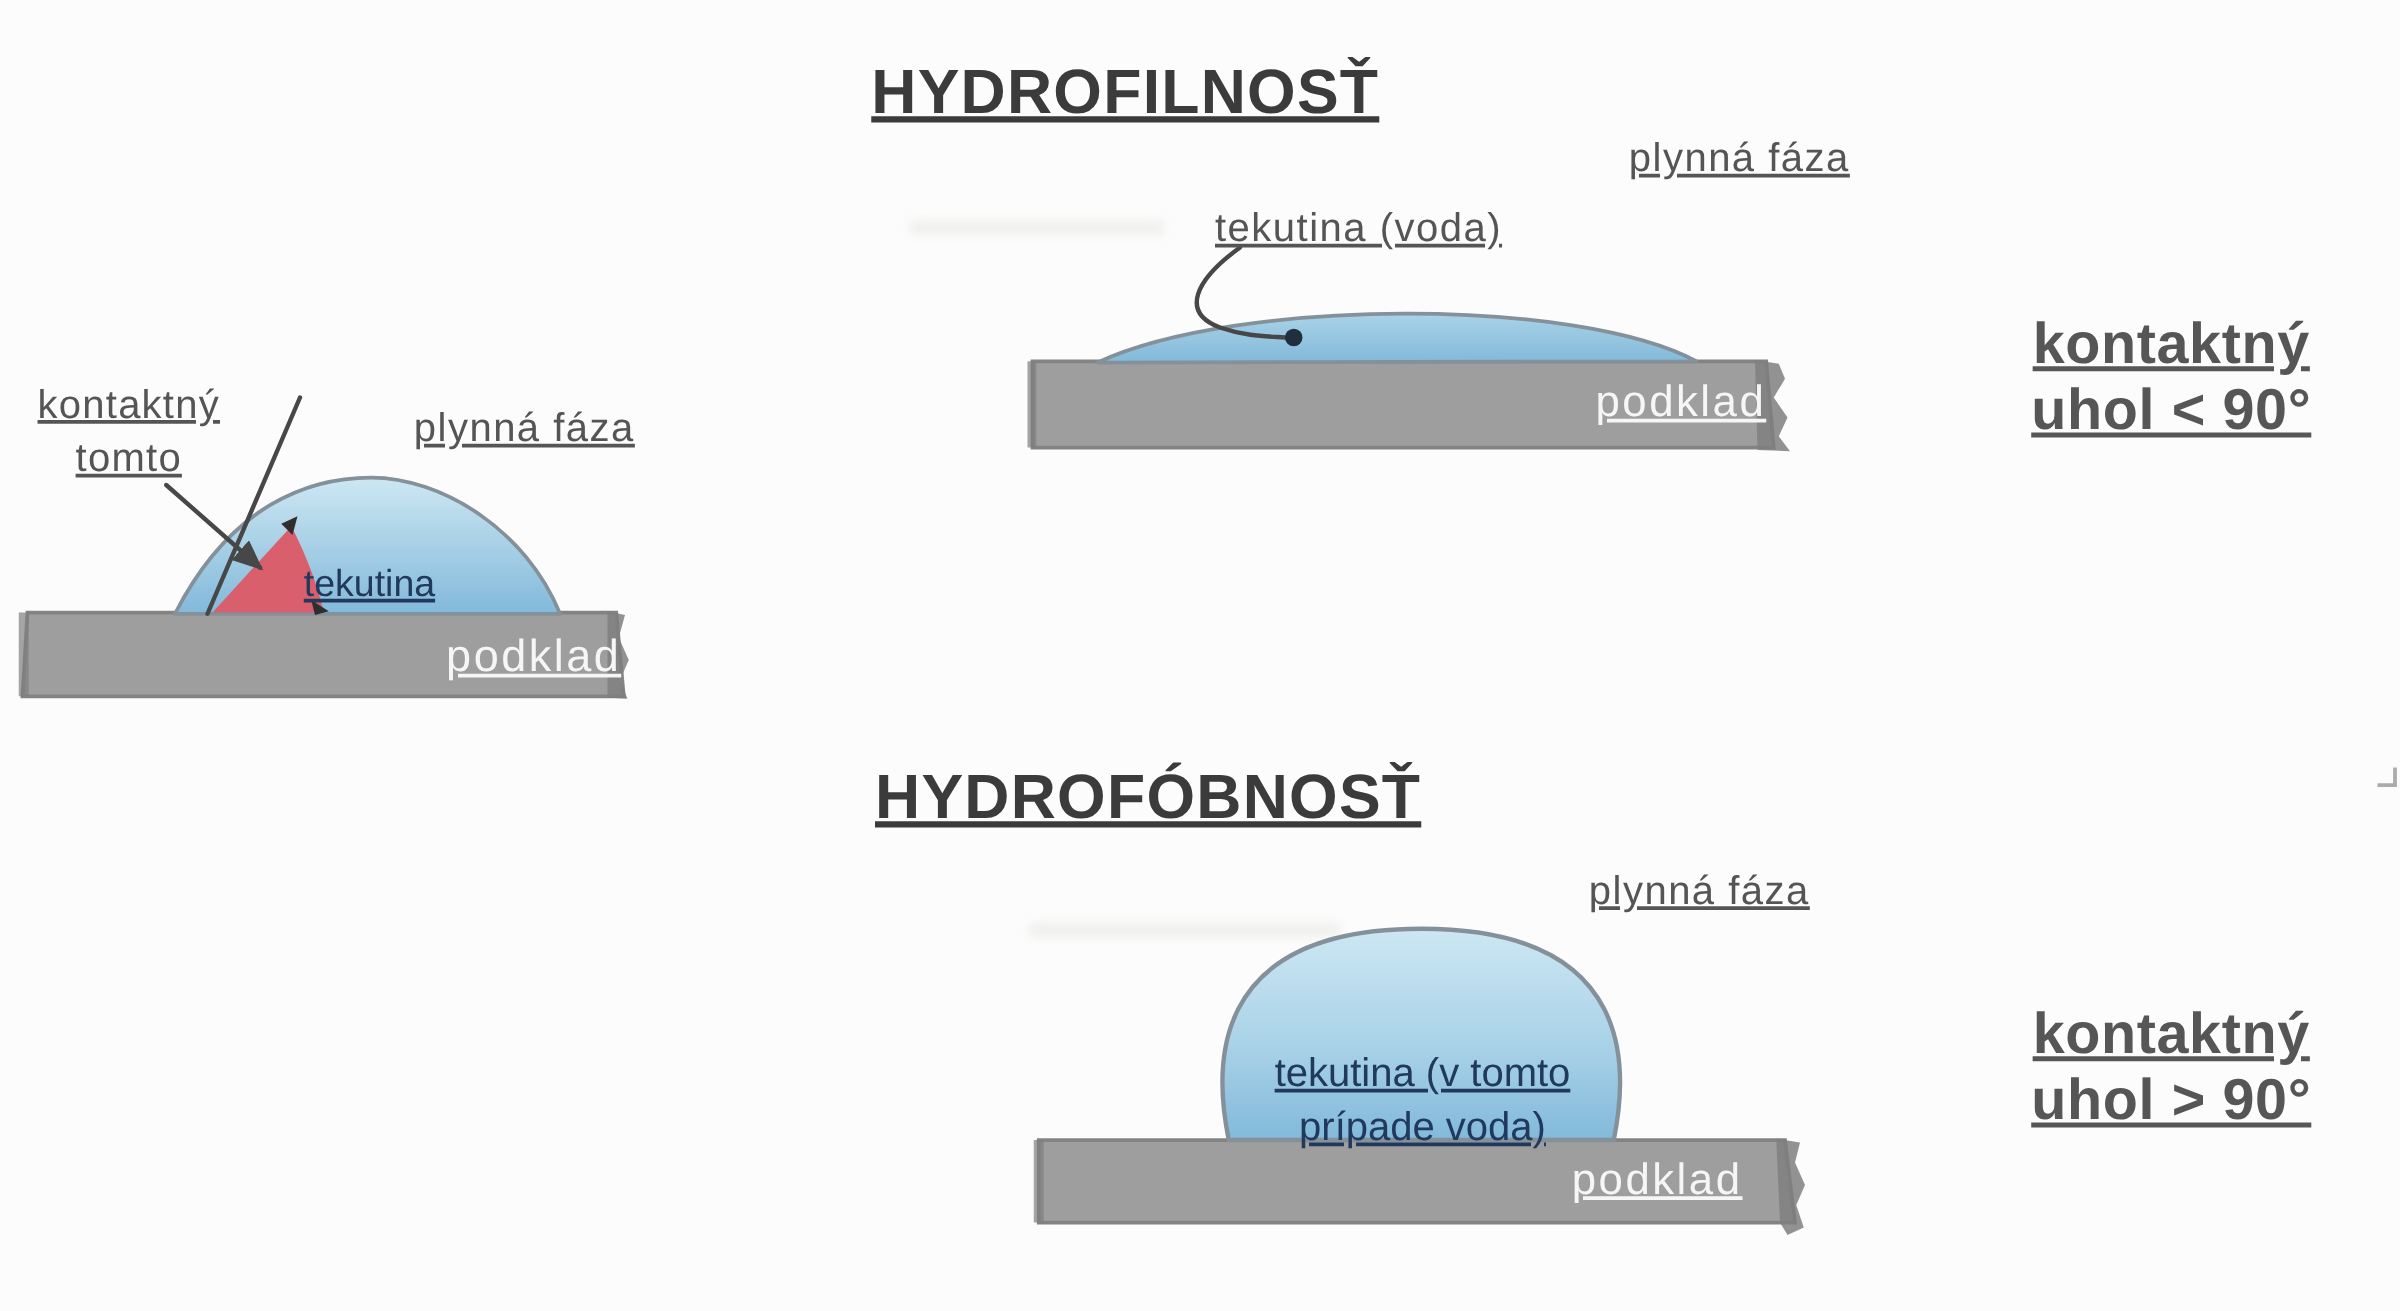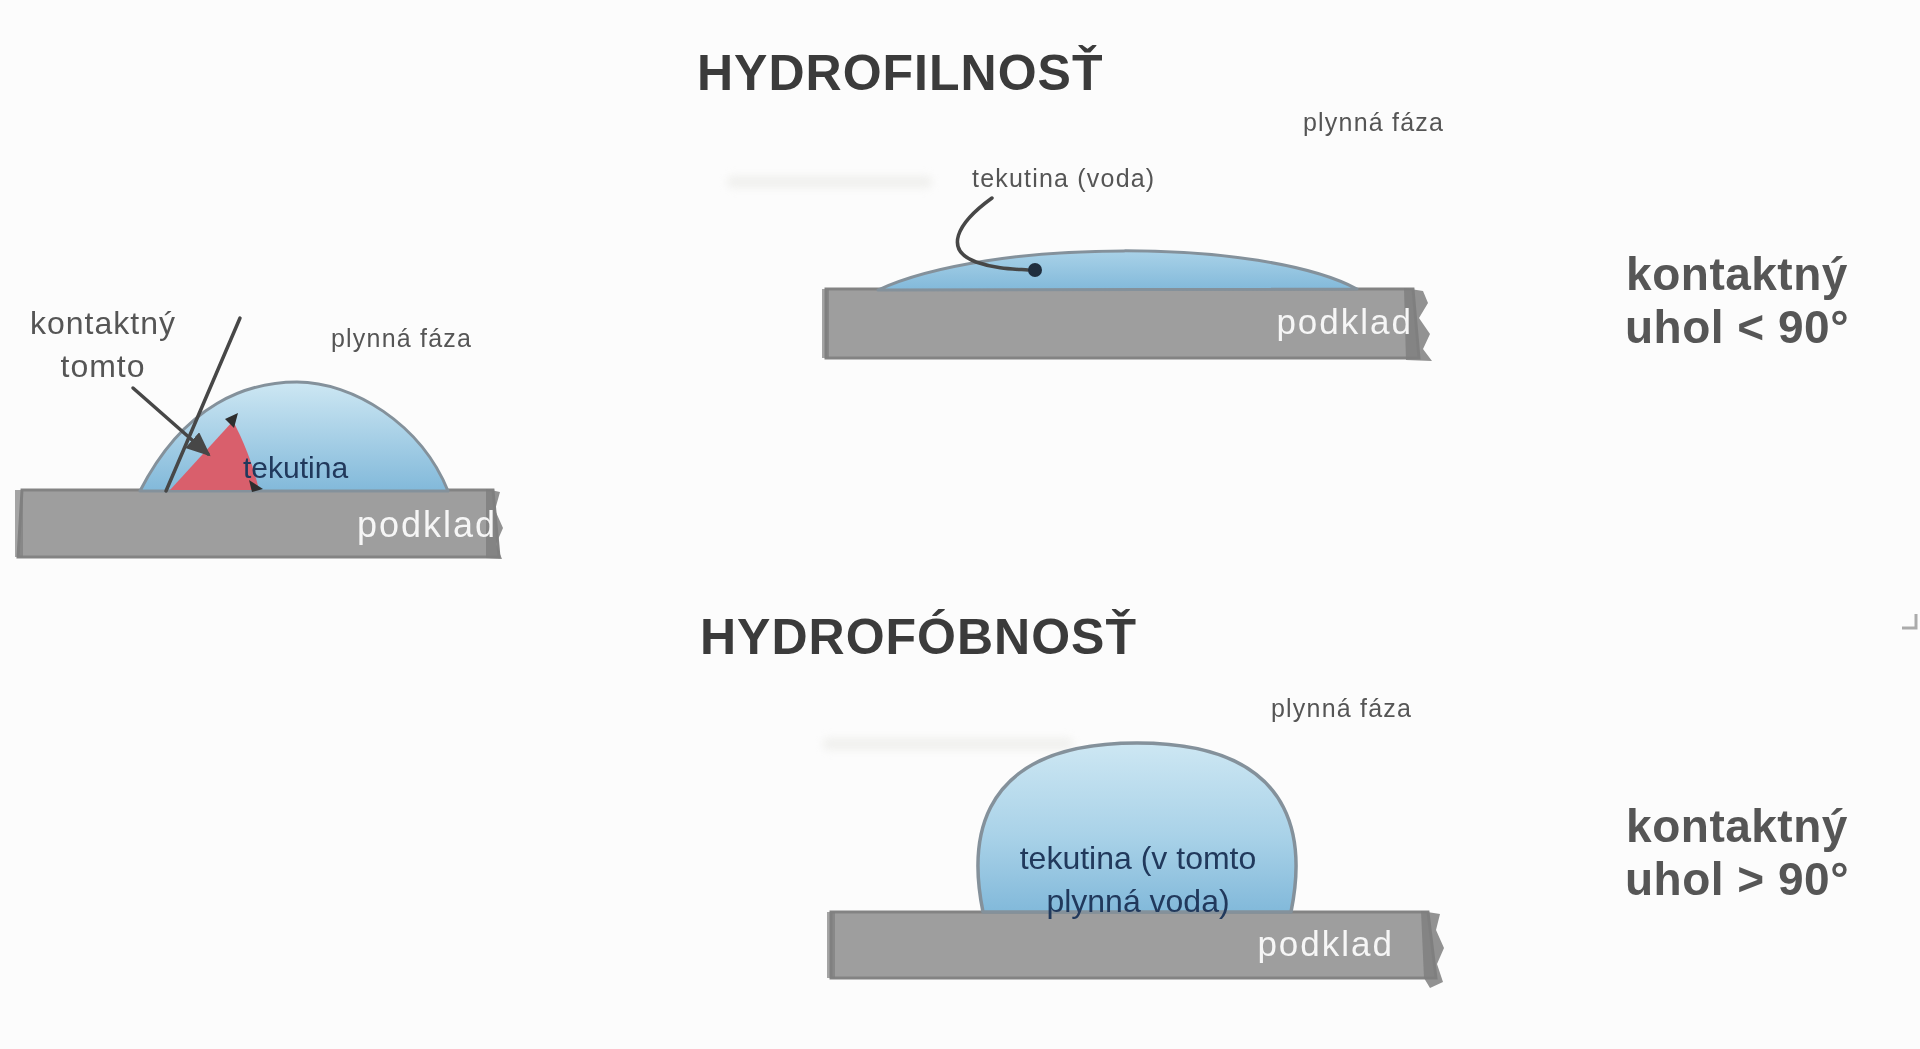--- a/index.html
+++ b/index.html
@@ -2,29 +2,29 @@
 <html style="--background: #fcfcfc; --title_text: #3b3b3b; --label_text: #555555; --angle_label_text: #565656; --liquid_text: #21395c; --substrate_text: #f6f6f6; --substrate_gray: #9e9e9e; --substrate_edge: #838383; --substrate_end: #7f7f7f; --droplet_light: #cde7f3; --droplet_mid: #a9d2e8; --droplet_deep: #82b9da; --droplet_outline: #84919b; --wedge_red: #d95f6c; --line_dark: #474747; --arrow_dot: #202e3e;"><head>
 <meta charset="utf-8">
 <style>
   html,body { margin:0; padding:0; }
   .canvas {
     position:relative; width:1920px; height:1049px;
     background:var(--background,#fcfcfc);
     font-family:"Liberation Sans", sans-serif;
     overflow:hidden;
   }
-  .abs { position:absolute; }
+  .abs { position:absolute;text-decoration:underline; }
   svg.layer { position:absolute; left:0; top:0; }
 
   .title {
     font-size:50px; font-weight:bold; letter-spacing:1px;
     color:var(--title_text); white-space:nowrap;
   }
   .small-label {
-    font-size:25px; color:var(--label_text); letter-spacing:1.2px;
+    font-size:32px; color:var(--label_text); letter-spacing:1.2px;
     white-space:nowrap;
   }
   .angle-note {
     width:350px; text-align:center; font-size:46px; font-weight:bold;
     line-height:53px; color:var(--angle_label_text); letter-spacing:0.5px;
   }
   .substrate-label {
     text-align:right; font-size:35px; color:var(--substrate_text);
     letter-spacing:2px; white-space:nowrap;
   }
@@ -117,21 +117,21 @@
     <div>tomto</div>
   </div>
   <div class="abs small-label" style="left:331px; top:324px;">plynná fáza</div>
   <div class="abs liquid-label" style="left:243px; top:422px; font-size:30px;">tekutina</div>
   <div class="abs substrate-label" style="left:20px; top:504px; width:477px; font-size:36px;">podklad</div>
 
   <div class="abs title" style="left:700px; top:608px;">HYDROFÓBNOSŤ</div>
   <div class="abs small-label" style="left:1271px; top:694px;">plynná fáza</div>
   <div class="abs liquid-label-multi" style="left:985px; top:837px; width:306px;">
     <div>tekutina (v tomto</div>
-    <div>plynná voda)</div>
+    <div>prípade voda)</div>
   </div>
   <div class="abs substrate-label" style="left:832px; top:924px; width:562px;">podklad</div>
   <div class="abs angle-note" style="left:1562px; top:800px;">
     <div>kontaktný</div>
     <div>uhol &gt; 90°</div>
   </div>
 
 </div>
 
 </body></html>

